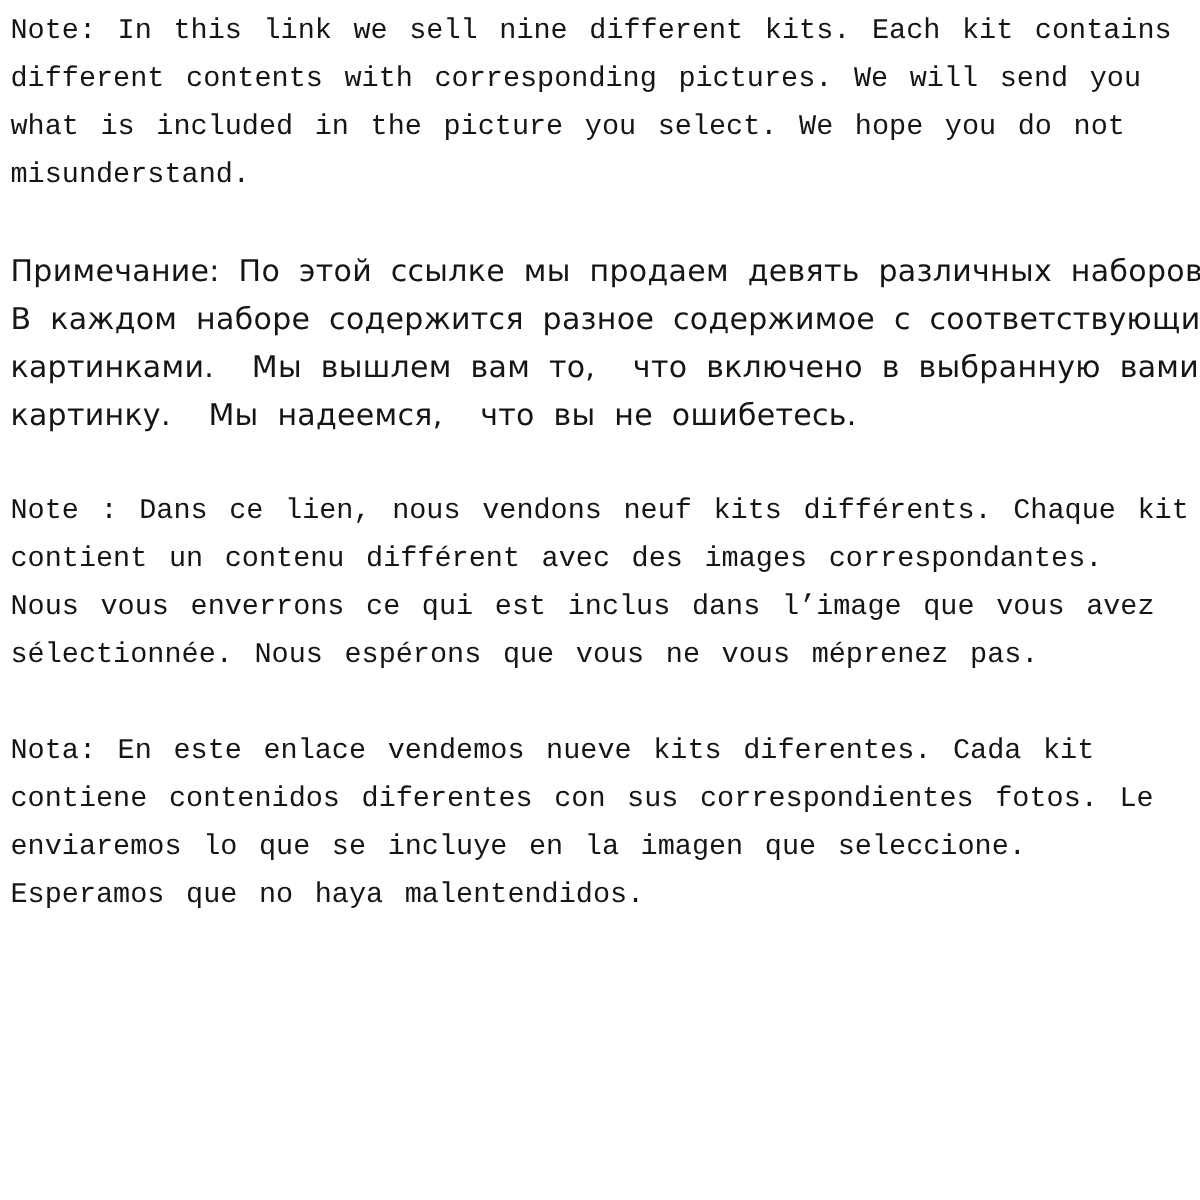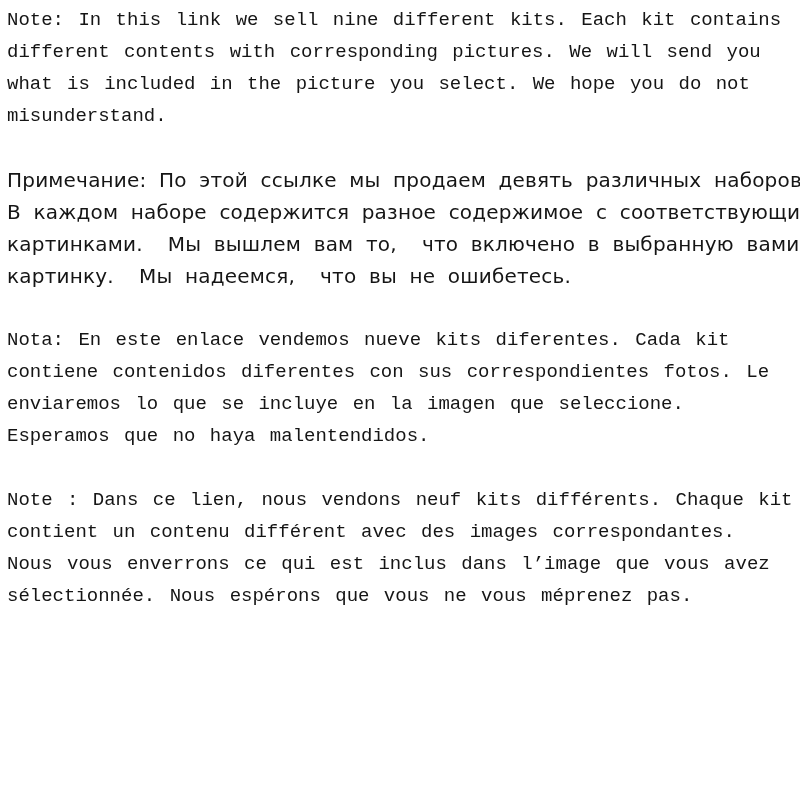--- a/index.html
+++ b/index.html
@@ -46,22 +46,22 @@
 different contents with corresponding pictures. We will send you
 what is included in the picture you select. We hope you do not
 misunderstand.</p>
 
   <p class="para cyrillic">Примечание: По этой ссылке мы продаем девять различных наборов.
 В каждом наборе содержится разное содержимое с соответствующими
 картинками.  Мы вышлем вам то,  что включено в выбранную вами
 картинку.  Мы надеемся,  что вы не ошибетесь.</p>
 
 
+  <p class="para latin">Note : Dans ce lien, nous vendons neuf kits différents. Chaque kit
+contient un contenu différent avec des images correspondantes.
+Nous vous enverrons ce qui est inclus dans l’image que vous avez
+sélectionnée. Nous espérons que vous ne vous méprenez pas.</p>
+
   <p class="para latin">Nota: En este enlace vendemos nueve kits diferentes. Cada kit
 contiene contenidos diferentes con sus correspondientes fotos. Le
 enviaremos lo que se incluye en la imagen que seleccione.
 Esperamos que no haya malentendidos.</p>
-
-  <p class="para latin">Note : Dans ce lien, nous vendons neuf kits différents. Chaque kit
-contient un contenu différent avec des images correspondantes.
-Nous vous enverrons ce qui est inclus dans l’image que vous avez
-sélectionnée. Nous espérons que vous ne vous méprenez pas.</p>
 </div>
 
 </body></html>

